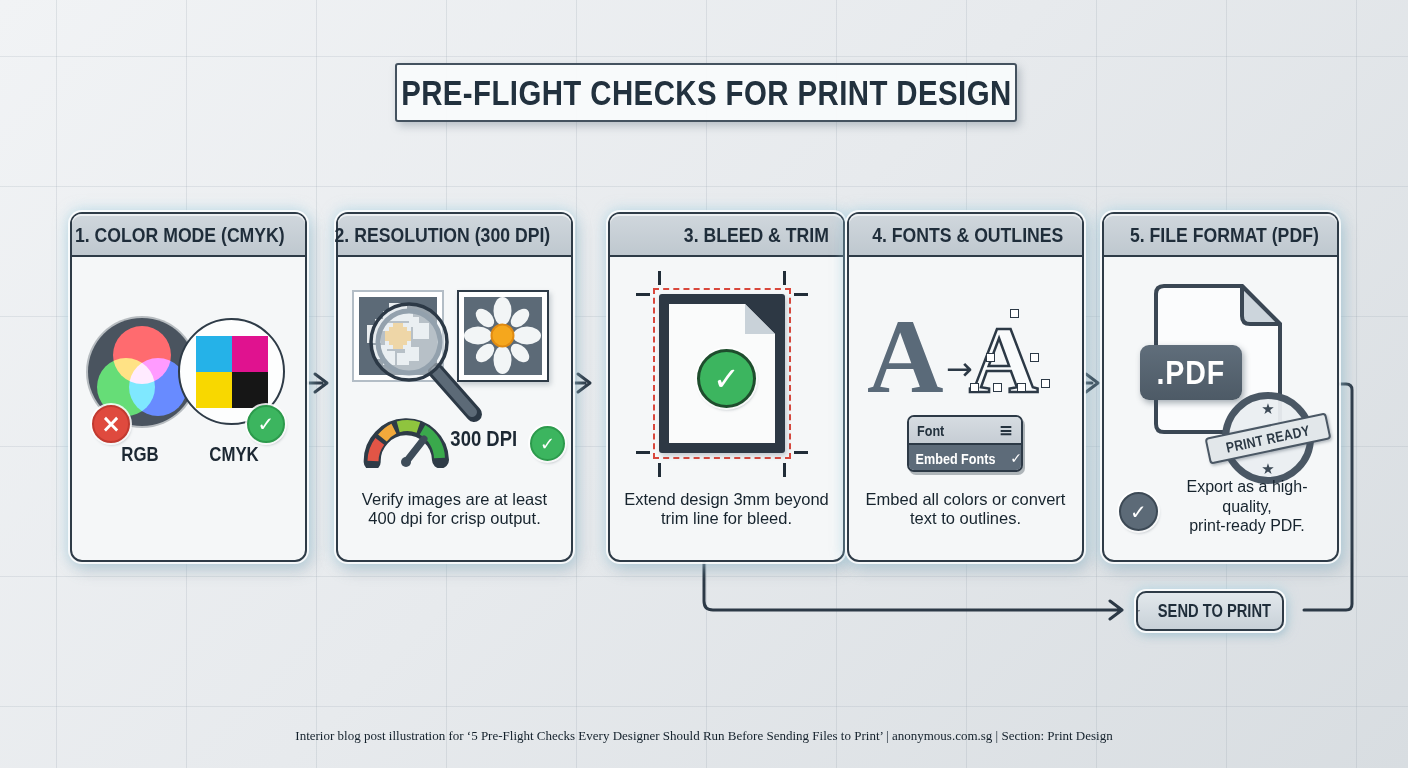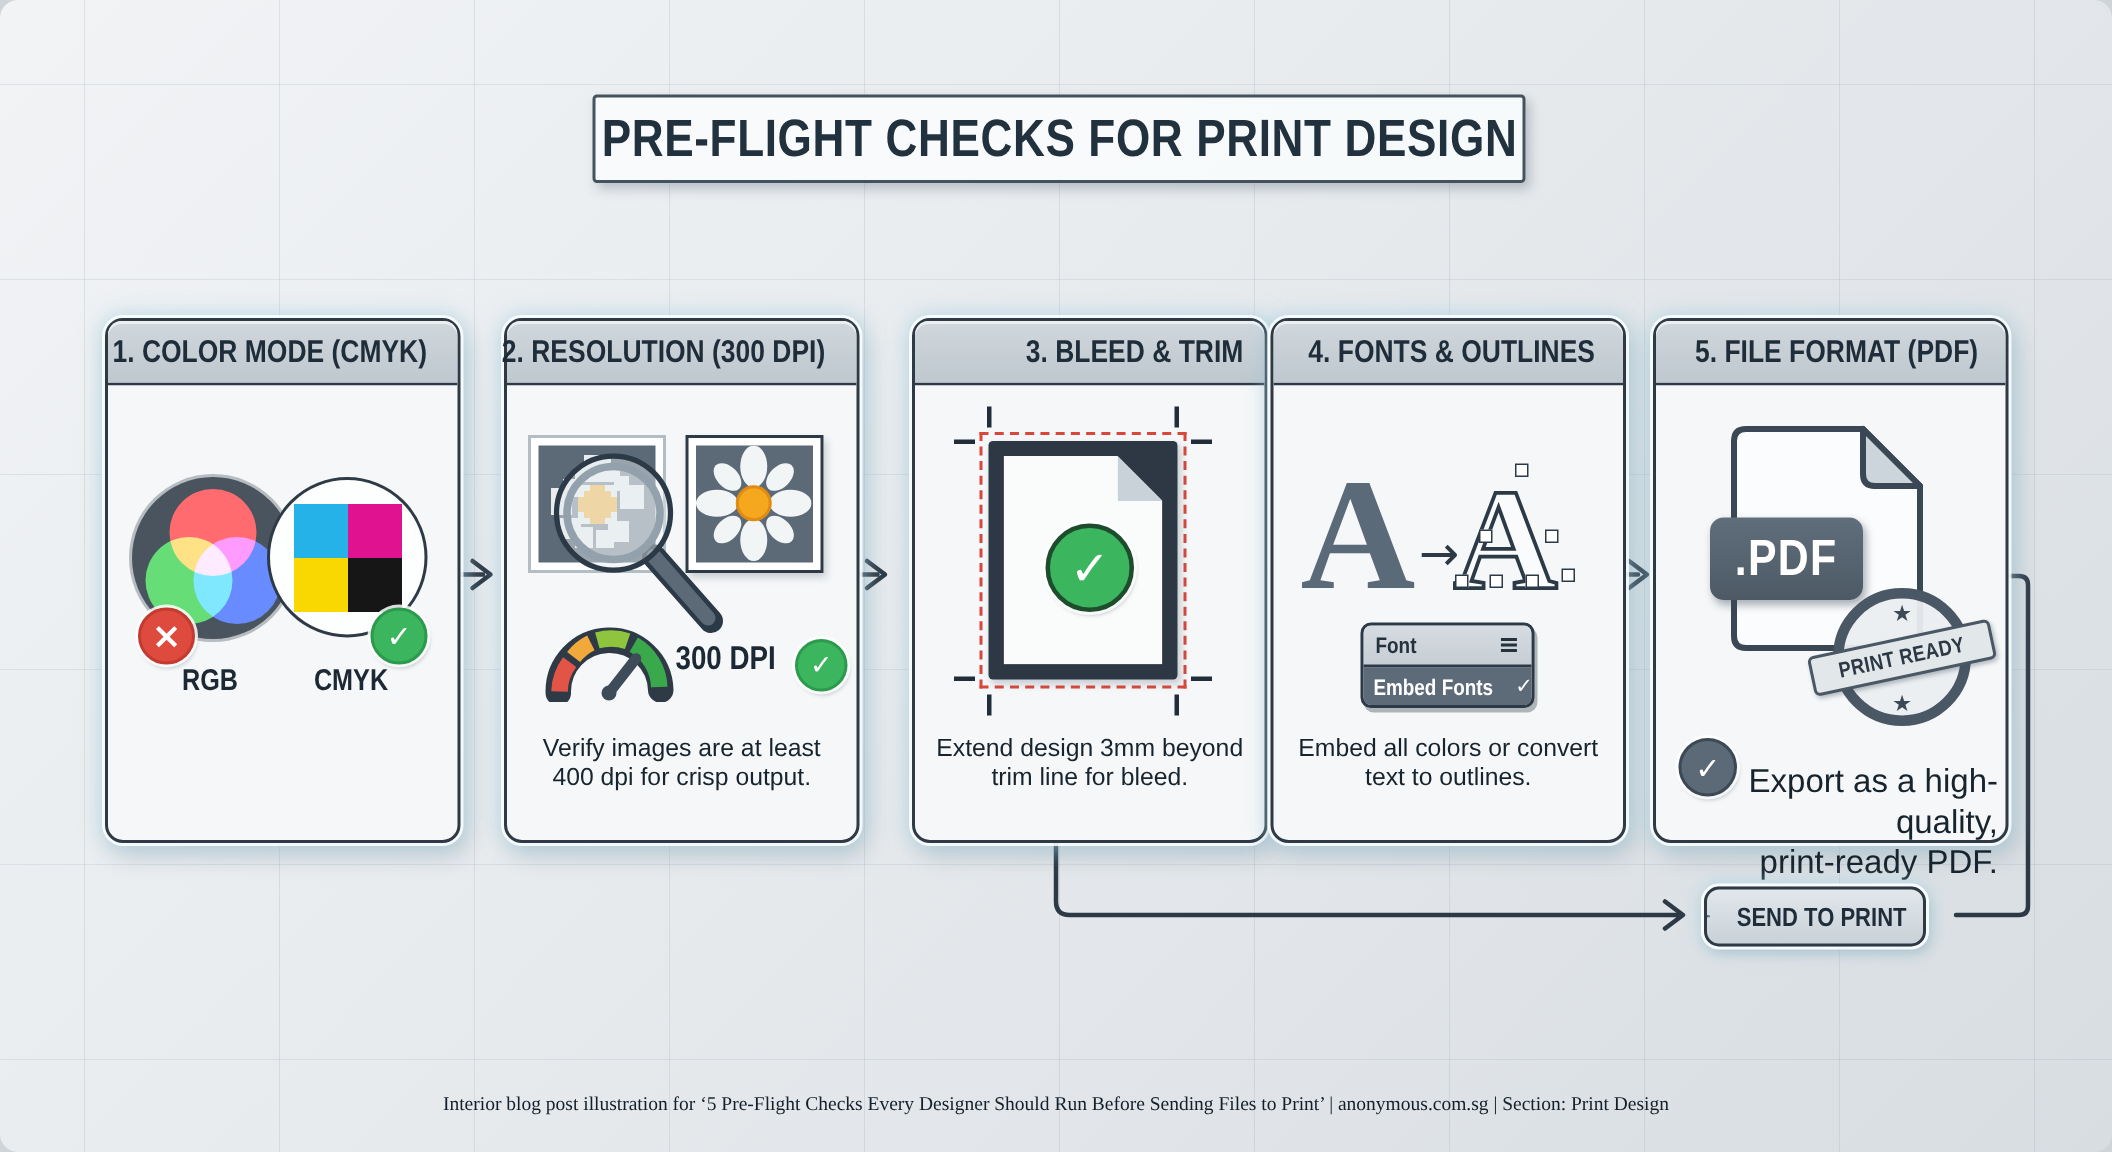--- a/index.html
+++ b/index.html
@@ -4,21 +4,20 @@
 <style>
   html,body{margin:0;padding:0;background:#cfd4d8;}
   .stage{
     position:relative;width:1408px;height:768px;overflow:hidden;
     font-family:"Liberation Sans",sans-serif;
     background:
       repeating-linear-gradient(to right, rgba(148,160,172,.22) 0 1px, transparent 1px 130px),
       repeating-linear-gradient(to bottom, rgba(148,160,172,.20) 0 1px, transparent 1px 130px),
       linear-gradient(135deg,#f1f3f5 0%,#e7eaed 48%,#d8dde1 100%);
     background-position:56px 56px,56px 56px,0 0;
-    border-radius:12px;
   }
   .abs{position:absolute;}
   .cond{display:inline-block;transform:scaleX(.84);transform-origin:center;white-space:nowrap;}
 
   
   .title-box{left:395px;top:63px;width:618px;height:55px;background:rgba(248,250,251,.96);
     border:2px solid #44525f;border-radius:3px;display:flex;align-items:center;justify-content:center;
     box-shadow:3px 4px 8px rgba(90,105,120,.35);}
   .title-box span{font-size:35px;font-weight:bold;color:#22313e;letter-spacing:.5px;}
 
@@ -92,21 +91,21 @@
     background:linear-gradient(#606e7b,#4d5a66);box-shadow:2px 3px 6px rgba(60,75,88,.45);
     display:flex;align-items:center;justify-content:center;}
   .pdf-badge span{color:#fff;font-size:34px;font-weight:bold;letter-spacing:1px;}
   .stamp{left:118px;top:178px;width:92px;height:92px;}
   .stamp-ring{position:absolute;inset:0;border:7px solid #4a5764;border-radius:50%;background:rgba(234,238,241,.95);box-sizing:border-box;}
   .stamp-star{position:absolute;left:0;right:0;text-align:center;font-size:15px;color:#3d4a56;font-family:"DejaVu Sans",sans-serif;}
   .stamp-banner{position:absolute;left:-16px;top:33px;width:124px;height:27px;transform:rotate(-12deg);
     background:#e2e7ea;border:2.5px solid #4a5764;border-radius:4px;display:flex;align-items:center;justify-content:center;
     box-shadow:1px 2px 3px rgba(60,75,88,.35);box-sizing:border-box;}
   .stamp-banner span{font-size:14.5px;font-weight:bold;color:#2c3945;letter-spacing:.3px;}
-  .cap5{left:58px;top:294px;width:170px;text-align:right;font-size:22px;line-height:1.22;color:#17242e;}
+  .cap5{left:58px;top:263px;width:170px;text-align:center;font-size:16px;line-height:1.22;color:#17242e;}
 
   
   .wires{left:0;top:0;z-index:1;pointer-events:none;}
   .send-btn{left:1136px;top:591px;width:148px;height:40px;z-index:3;border-radius:10px;
     background:linear-gradient(#e2e8ec,#c8d1d8);border:2.5px solid #2e3b47;box-sizing:border-box;
     display:flex;align-items:center;justify-content:center;gap:7px;cursor:pointer;
     box-shadow:0 0 0 2px rgba(255,255,255,.9),0 0 12px 3px rgba(160,210,228,.6),2px 4px 8px rgba(110,130,145,.35);}
   .send-btn span{font-size:17.5px;font-weight:bold;color:#1f2d3a;}
 
   .footer{left:0;top:728px;width:100%;text-align:center;font-size:13px;color:#13202b;font-family:Liberation Serif, serif;}

